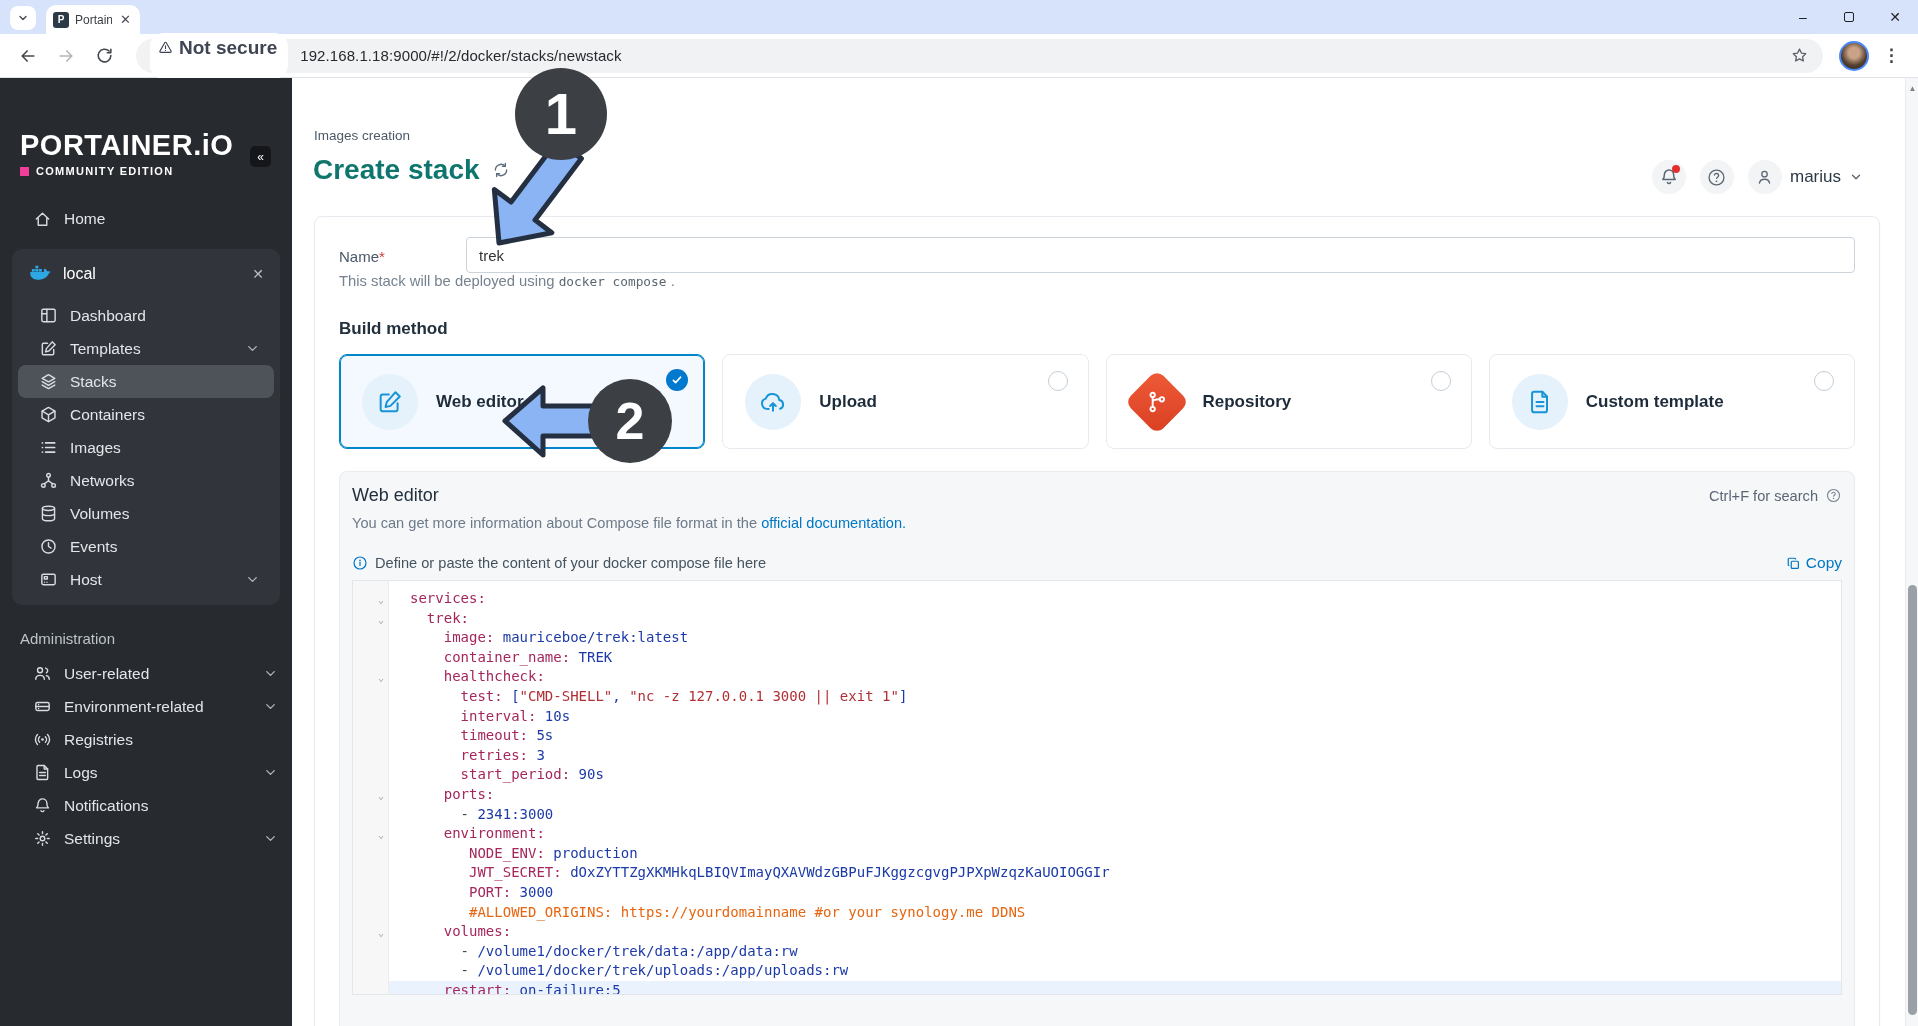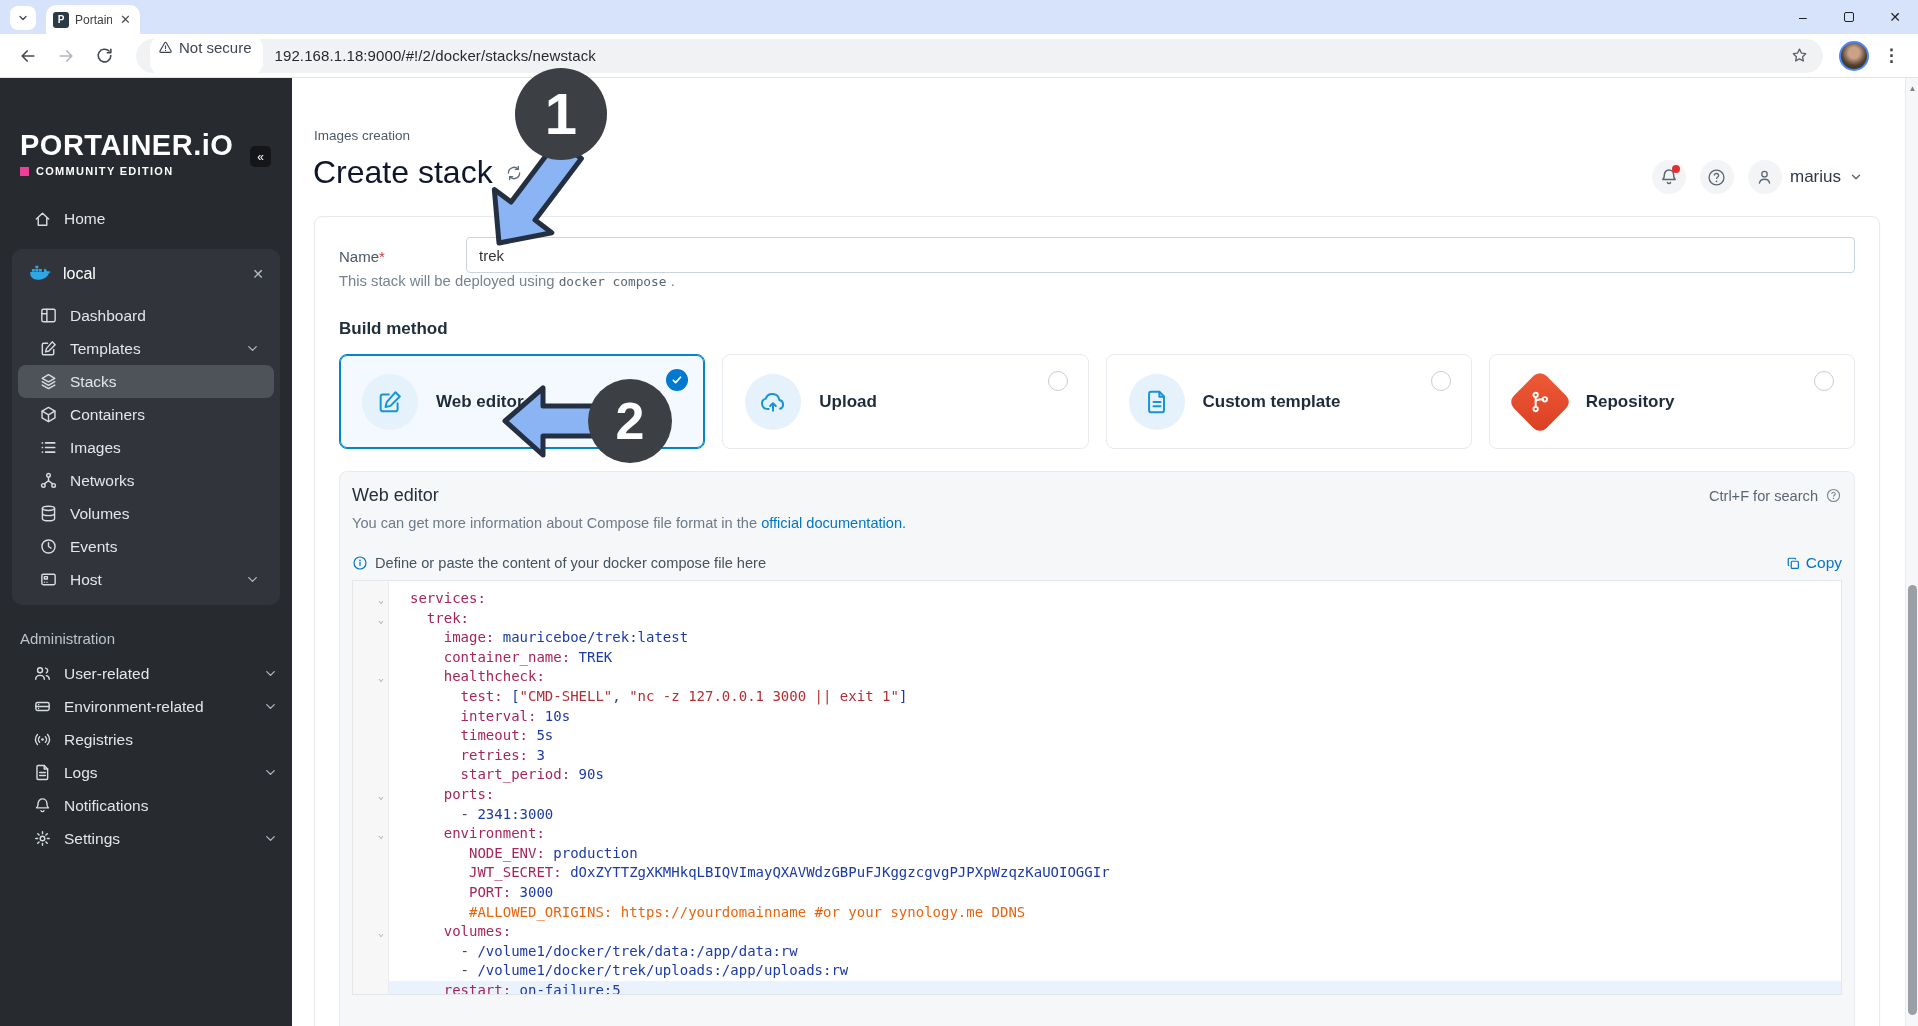--- a/index.html
+++ b/index.html
@@ -13,21 +13,21 @@
   .tabtitle { font-size:12px; color:#3c4043; white-space:nowrap; overflow:hidden; flex:1; }
   .tabx { font-size:13px; color:#4a4d52; padding:0 2px; cursor:default; }
   .winctl { position:absolute; right:0; top:0; height:34px; display:flex; align-items:center; }
   .winbtn { width:46px; height:34px; display:flex; align-items:center; justify-content:center; color:#1f2124; font-size:14px; }
   .winbtn .maxsq { width:10px; height:10px; border:1.2px solid #1f2124; border-radius:2px; }
 
   .toolbar { position:absolute; left:0; top:34px; width:1918px; height:44px; background:#fff; border-bottom:1px solid #e0e3e7; display:flex; align-items:center; padding:0 12px; }
   .navbtn { width:32px; height:32px; display:flex; align-items:center; justify-content:center; margin-right:6px; color:#45494e; }
   .navbtn.dis { color:#b2b6bc; }
   .omnibox { flex:1; height:34px; background:#f0f2f4; border-radius:17px; display:flex; align-items:center; padding:0 14px; margin:0 10px; }
-  .secchip { display:flex; align-items:center; gap:6px; background:#fff; border-radius:14px; padding:4px 11px 20px 8px; color:#3f4552; font-size:15px; font-weight:400; }
+  .secchip { display:flex; align-items:center; gap:6px; background:#fff; border-radius:14px; padding:4px 11px 20px 8px; color:#3f4552; font-size:19px; font-weight:700; }
   .url { margin-left:12px; font-size:15px; color:#27292e; letter-spacing:.1px; }
   .star { margin-left:auto; color:#5f6368; display:flex; }
   .avatar { width:30px; height:30px; border-radius:50%; border:2px solid #4a89f7; background:radial-gradient(circle at 50% 38%, #caa287 26%, #54412f 60%, #20262e 100%); margin:0 8px 0 6px; }
   .kebab { color:#3f4043; font-size:17px; letter-spacing:0; padding:0 6px; font-weight:bold; }
 
   
   .sidebar { position:absolute; left:0; top:78px; width:292px; bottom:0; background:#272a2e; color:#e8ebee; }
   .logo { padding:52px 0 0 20px; font-size:29px; font-weight:800; letter-spacing:.5px; color:#fff; line-height:30px; }
   .edition { margin:5px 0 0 20px; display:flex; align-items:center; gap:7px; }
   .edsq { width:9px; height:9px; background:#ef3f9b; }
@@ -41,21 +41,21 @@
   .envhead { display:flex; align-items:center; gap:12px; height:50px; padding:0 16px 0 17px; font-size:16px; font-weight:500; color:#fff; }
   .envhead .close { margin-left:auto; color:#b4bcc4; font-size:14px; }
   .envblock .nav-item { padding-left:21px; margin:0 6px; border-radius:8px; }
   .envblock .nav-item.sel { background:#4e5359; }
   .admin-title { margin:25px 0 10px 20px; font-size:15px; color:#bcc4cb; }
 
   
   .content { position:absolute; left:292px; top:78px; right:13px; bottom:0; background:#fff; overflow:hidden; }
   .breadcrumb { position:absolute; left:22px; top:50px; font-size:13.5px; color:#4c5a68; }
   .pagetitle-row { position:absolute; left:21px; top:76px; display:flex; align-items:center; gap:12px; }
-  .pagetitle { font-size:32px; font-weight:400; color:#0f172a; }
+  .pagetitle { font-size:28px; font-weight:700; color:#0f766e; }
   .refresh { color:#5d6c7b; display:flex; }
   .headicons { position:absolute; right:42px; top:82px; display:flex; align-items:center; gap:14px; color:#5a6673; }
   .hicon { width:34px; height:34px; border-radius:50%; background:#f2f4f6; display:flex; align-items:center; justify-content:center; position:relative; }
   .bell-dot { position:absolute; top:5px; right:6px; width:8px; height:8px; background:#e03030; border-radius:50%; }
   .usr { display:flex; align-items:center; gap:8px; }
   .usrname { font-size:17px; color:#2c3946; font-weight:500; }
 
   .card { position:absolute; left:22px; top:138px; right:25px; height:940px; background:#fff; border:1px solid #e7eaee; border-radius:8px; box-shadow:0 1px 2px rgba(20,30,40,.04); padding:20px 24px 0 24px; }
   .name-row { display:flex; align-items:center; }
   .name-label { width:127px; font-size:15px; color:#4a5768; padding-top:2px; }
@@ -432,39 +432,39 @@
           <span class="bubble">
             <svg width="28" height="28" viewBox="0 0 24 24" fill="none" stroke="currentColor" stroke-width="1.7" stroke-linecap="round" stroke-linejoin="round">
               <path d="M8.3 17.9H7a4.5 4.5 0 0 1-1.2-8.8 6 6 0 0 1 11.6 1.2 3.9 3.9 0 0 1 .7 7.5"></path>
               <path d="M12 19.5v-6.3M9.6 15.4 12 13l2.4 2.4"></path>
             </svg>
           </span>
           <span class="bm-label">Upload</span>
           <span class="radio"></span>
         </div>
         <div class="bm-card">
-          <span class="bubble">
-            <svg width="28" height="28" viewBox="0 0 24 24" fill="none" stroke="currentColor" stroke-width="1.7" stroke-linecap="round" stroke-linejoin="round">
-              <path d="M7 3.2h7l4 4V19a1.8 1.8 0 0 1-1.8 1.8H7A1.8 1.8 0 0 1 5.2 19V5A1.8 1.8 0 0 1 7 3.2z"></path>
-              <path d="M14 3.2V7.4h4M9 12h6M9 15.6h6"></path>
-            </svg>
-          </span>
-          <span class="bm-label">Custom template</span>
-          <span class="radio"></span>
-        </div>
-        <div class="bm-card">
           <span class="diamond">
             <svg width="26" height="26" viewBox="0 0 24 24" fill="none" stroke="#ffffff" stroke-width="1.8" stroke-linecap="round">
               <circle cx="8" cy="5.5" r="2"></circle>
               <circle cx="8" cy="18.5" r="2"></circle>
               <circle cx="16.5" cy="9.5" r="2"></circle>
               <path d="M8 7.5v9M8 12c0-2 2.5-2.5 6.5-2.5"></path>
             </svg>
           </span>
           <span class="bm-label">Repository</span>
+          <span class="radio"></span>
+        </div>
+        <div class="bm-card">
+          <span class="bubble">
+            <svg width="28" height="28" viewBox="0 0 24 24" fill="none" stroke="currentColor" stroke-width="1.7" stroke-linecap="round" stroke-linejoin="round">
+              <path d="M7 3.2h7l4 4V19a1.8 1.8 0 0 1-1.8 1.8H7A1.8 1.8 0 0 1 5.2 19V5A1.8 1.8 0 0 1 7 3.2z"></path>
+              <path d="M14 3.2V7.4h4M9 12h6M9 15.6h6"></path>
+            </svg>
+          </span>
+          <span class="bm-label">Custom template</span>
           <span class="radio"></span>
         </div>
       </div>
 
     <div class="editor-panel">
       <div class="ep-head">
         <span class="ep-title">Web editor</span>
         <span class="ep-hint">
           <span>Ctrl+F for search</span>
           <svg width="17" height="17" viewBox="0 0 24 24" fill="none" stroke="#7b8794" stroke-width="1.6" stroke-linecap="round">

